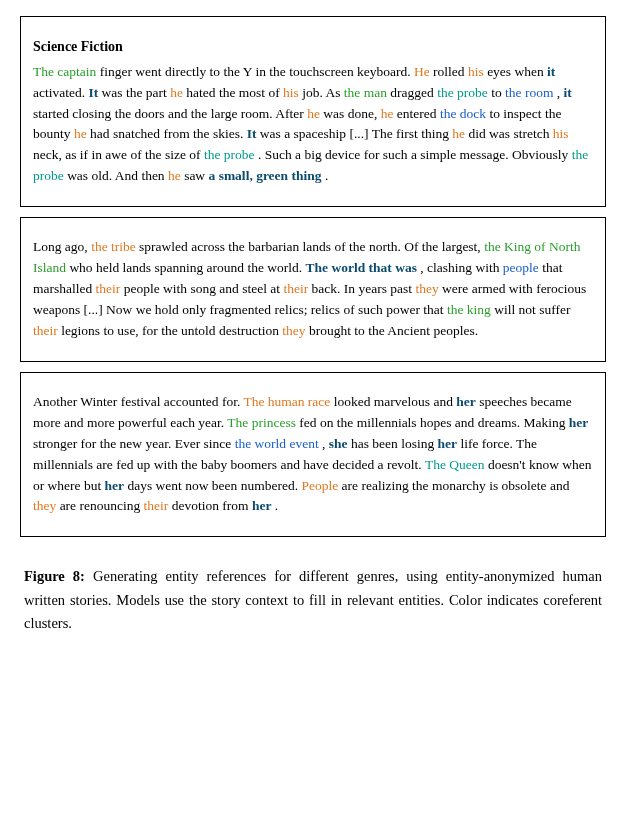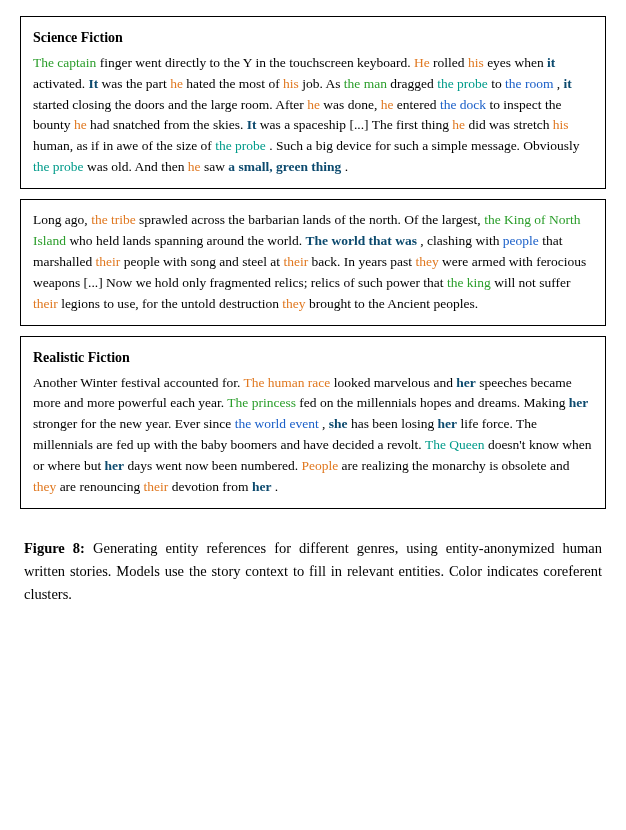--- a/index.html
+++ b/index.html
@@ -7,21 +7,21 @@
       font-family: "Times New Roman", Times, serif;
       font-size: 14px;
       background: #fff;
       color: #000;
       width: 626px;
       padding: 16px 20px;
     }
 
     .section-box {
       border: 1.5px solid #000;
-      padding: 10px 12px;
+      padding: 19px 12px;
       margin-bottom: 10px;
       line-height: 1.55;
     }
 
     .section-title {
       font-weight: bold;
       font-size: 14px;
       margin-bottom: 4px;
     }
 
@@ -81,21 +81,21 @@
     <span> entered </span>
     <span class="blue">the dock</span>
     <span> to inspect the bounty </span>
     <span class="orange">he</span>
     <span> had snatched from the skies. </span>
     <span class="red">It</span>
     <span> was a spaceship [...] The first thing </span>
     <span class="orange">he</span>
     <span> did was stretch </span>
     <span class="orange">his</span>
-    <span> human, as if in awe of the size of </span>
+    <span> neck, as if in awe of the size of </span>
     <span class="teal">the probe</span>
     <span>. Such a big device for such a simple message. Obviously </span>
     <span class="teal">the probe</span>
     <span> was old. And then </span>
     <span class="orange">he</span>
     <span> saw </span>
     <span class="red">a small, green thing</span>
     <span>.</span>
   </div>
 </div>
@@ -120,21 +120,20 @@
     <span class="green">the king</span>
     <span> will not suffer </span>
     <span class="orange">their</span>
     <span> legions to use, for the untold destruction </span>
     <span class="orange">they</span>
     <span> brought to the Ancient peoples.</span>
   </div>
 </div>
 
 <div class="section-box">
-  <div class="section-title">Realistic Fiction</div>
   <div class="section-body">
     <span>Another Winter festival accounted for. </span>
     <span class="orange">The human race</span>
     <span> looked marvelous and </span>
     <span class="red">her</span>
     <span> speeches became more and more powerful each year. </span>
     <span class="green">The princess</span>
     <span> fed on the millennials hopes and dreams. Making </span>
     <span class="red">her</span>
     <span> stronger for the new year. Ever since </span>

